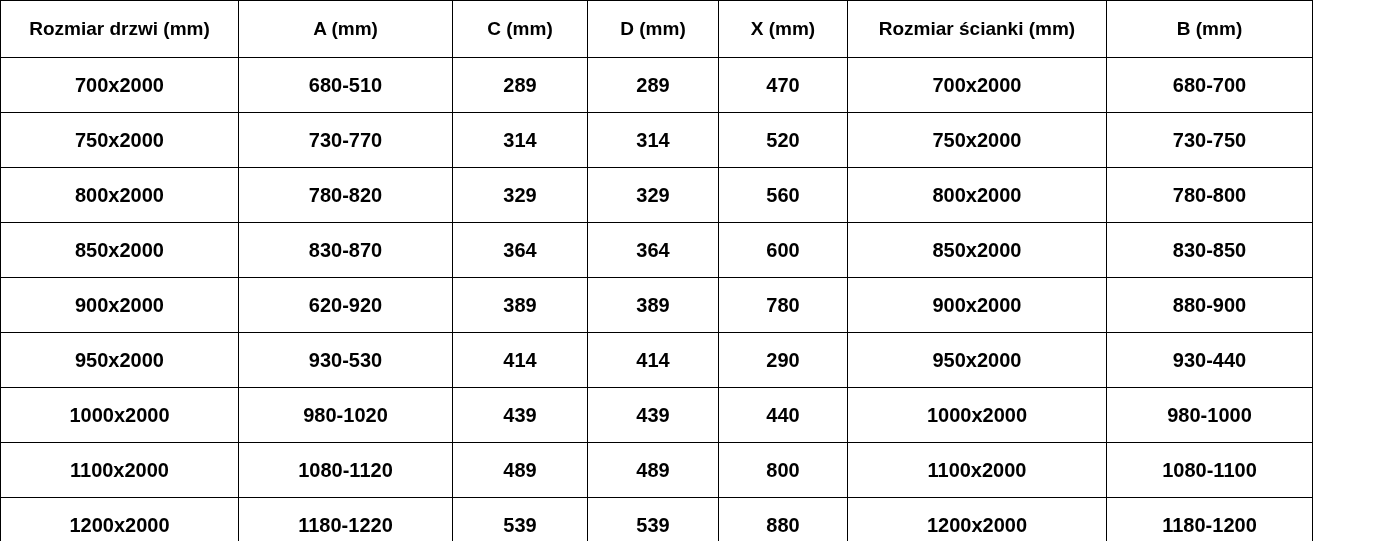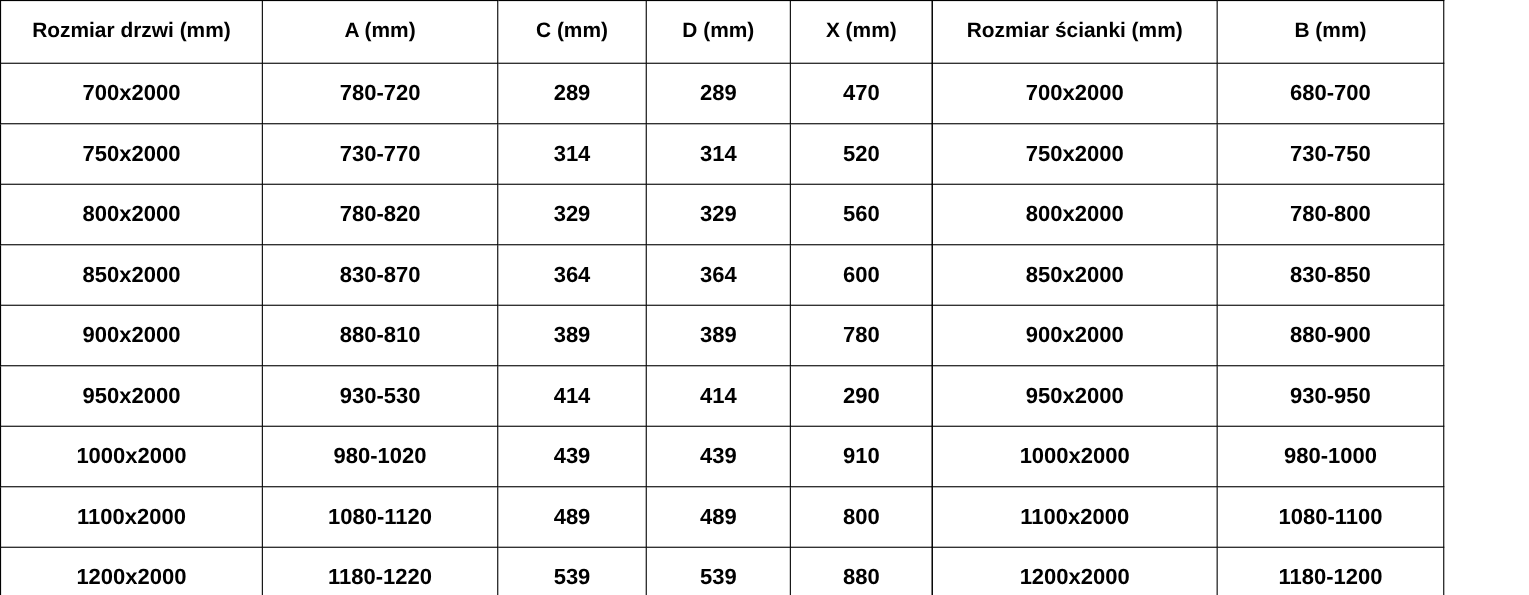--- a/index.html
+++ b/index.html
@@ -84,21 +84,21 @@
           <th>Rozmiar drzwi (mm)</th>
           <th>A (mm)</th>
           <th>C (mm)</th>
           <th>D (mm)</th>
           <th>X (mm)</th>
         </tr>
       </thead>
       <tbody>
         <tr>
           <td>700x2000</td>
-          <td>780-720</td>
+          <td>680-510</td>
           <td>289</td>
           <td>289</td>
           <td>470</td>
         </tr>
         <tr>
           <td>750x2000</td>
           <td>730-770</td>
           <td>314</td>
           <td>314</td>
           <td>520</td>
@@ -112,38 +112,38 @@
         </tr>
         <tr>
           <td>850x2000</td>
           <td>830-870</td>
           <td>364</td>
           <td>364</td>
           <td>600</td>
         </tr>
         <tr>
           <td>900x2000</td>
-          <td>880-810</td>
+          <td>620-920</td>
           <td>389</td>
           <td>389</td>
           <td>780</td>
         </tr>
         <tr>
           <td>950x2000</td>
           <td>930-530</td>
           <td>414</td>
           <td>414</td>
           <td>290</td>
         </tr>
         <tr>
           <td>1000x2000</td>
           <td>980-1020</td>
           <td>439</td>
           <td>439</td>
-          <td>910</td>
+          <td>440</td>
         </tr>
         <tr>
           <td>1100x2000</td>
           <td>1080-1120</td>
           <td>489</td>
           <td>489</td>
           <td>800</td>
         </tr>
         <tr>
           <td>1200x2000</td>
@@ -186,21 +186,21 @@
         <tr>
           <td>850x2000</td>
           <td>830-850</td>
         </tr>
         <tr>
           <td>900x2000</td>
           <td>880-900</td>
         </tr>
         <tr>
           <td>950x2000</td>
-          <td>930-950</td>
+          <td>930-440</td>
         </tr>
         <tr>
           <td>1000x2000</td>
           <td>980-1000</td>
         </tr>
         <tr>
           <td>1100x2000</td>
           <td>1080-1100</td>
         </tr>
         <tr>

